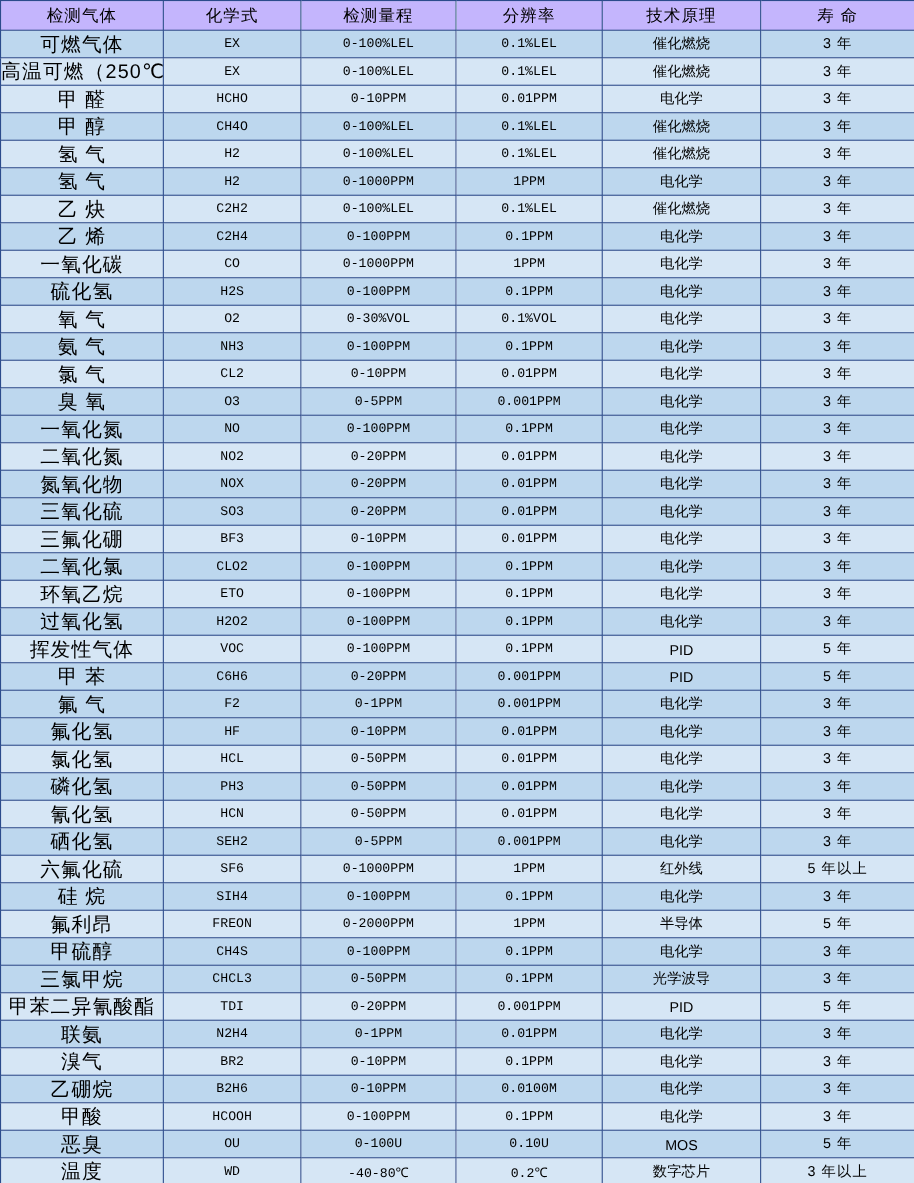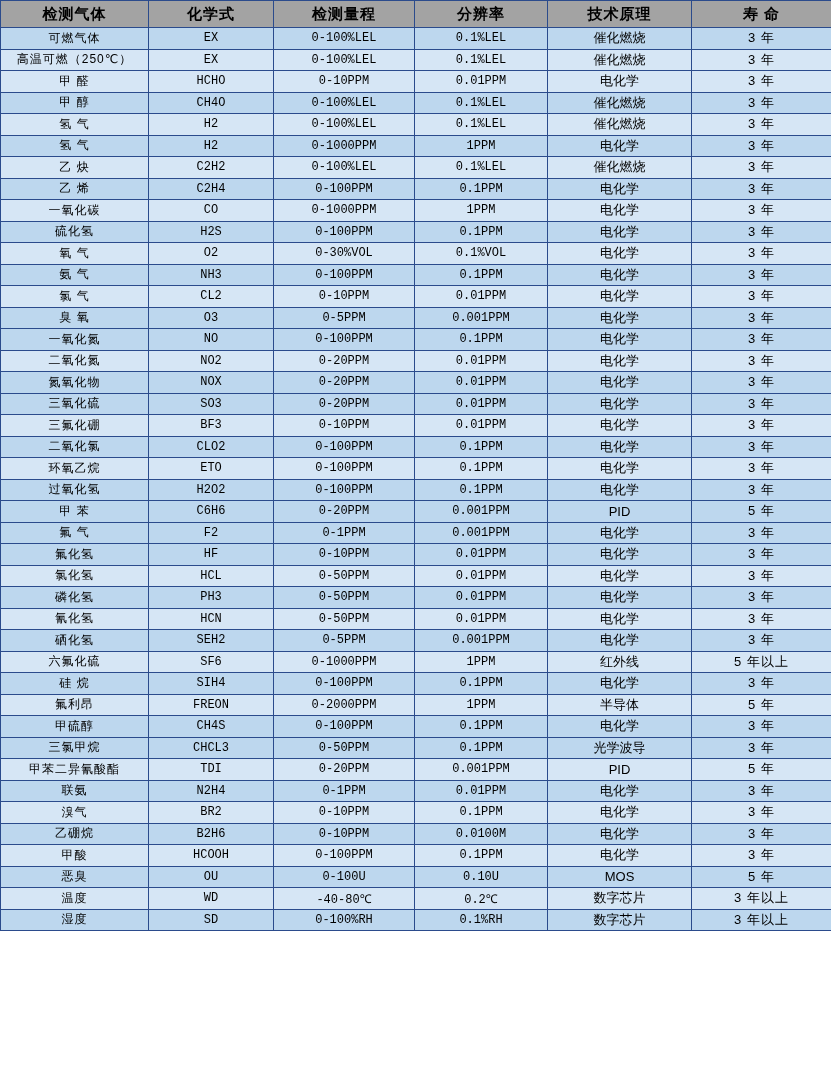--- a/index.html
+++ b/index.html
@@ -28,35 +28,35 @@
     border: 1px solid #2b4b8c;
     text-align: center;
     vertical-align: middle;
     color: #000000;
     padding: 0;
     overflow: hidden;
     white-space: nowrap;
   }
   #gas-table thead th {
     height: 26px;
-    background: #a3a3a3;
+    background: #c4b5fd;
     font-size: 15px;
-    font-weight: bold;
+    font-weight: normal;
     letter-spacing: 1px;
   }
   #gas-table tbody td {
     height: 20.5px;
     font-size: 13px;
     background: #bdd7ee;
   }
   #gas-table tbody tr.alt td {
     background: #d6e6f5;
   }
   #gas-table tbody td.name {
-    font-size: 12px;
+    font-size: 18px;
     letter-spacing: 1px;
     margin-left: 48px;
   }
   #gas-table tbody td.formula,
   #gas-table tbody td.range,
   #gas-table tbody td.res {
     font-family: "Liberation Mono", "DejaVu Sans Mono", monospace;
     font-size: 12px;
     letter-spacing: 0px;
   }
@@ -256,20 +256,28 @@
         <td class="life">3 年</td>
       </tr>
       <tr>
         <td class="name">过氧化氢</td>
         <td class="formula">H2O2</td>
         <td class="range">0-100PPM</td>
         <td class="res">0.1PPM</td>
         <td class="principle">电化学</td>
         <td class="life">3 年</td>
       </tr>
+      <tr class="alt">
+        <td class="name">挥发性气体</td>
+        <td class="formula">VOC</td>
+        <td class="range">0-100PPM</td>
+        <td class="res">0.1PPM</td>
+        <td class="principle">PID</td>
+        <td class="life">5 年</td>
+      </tr>
       <tr>
         <td class="name">甲 苯</td>
         <td class="formula">C6H6</td>
         <td class="range">0-20PPM</td>
         <td class="res">0.001PPM</td>
         <td class="principle">PID</td>
         <td class="life">5 年</td>
       </tr>
       <tr>
         <td class="name">氟 气</td>

